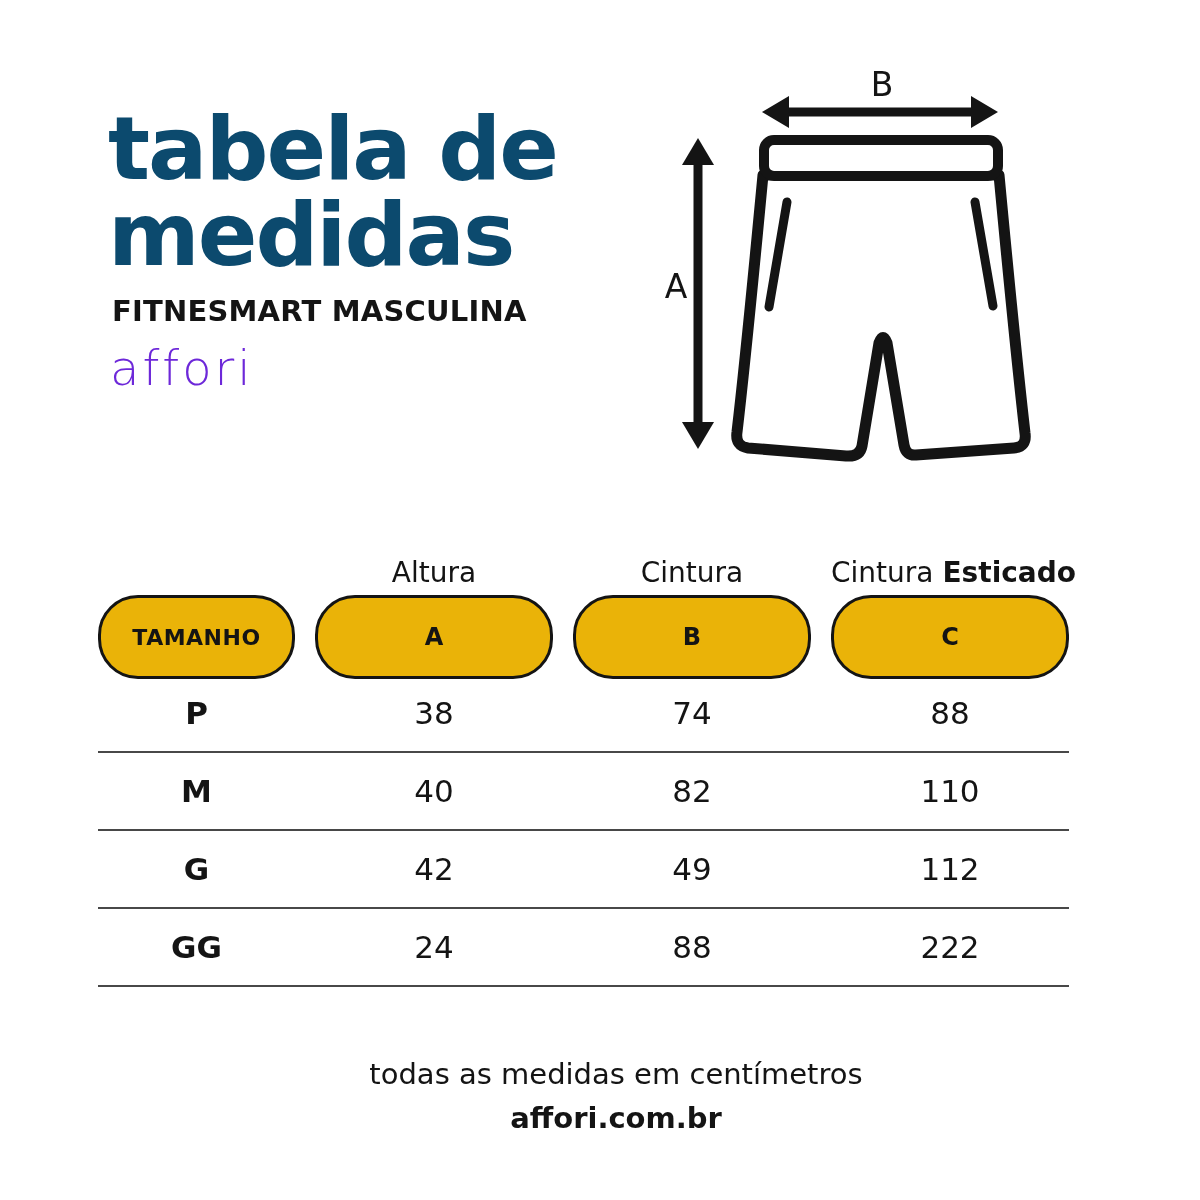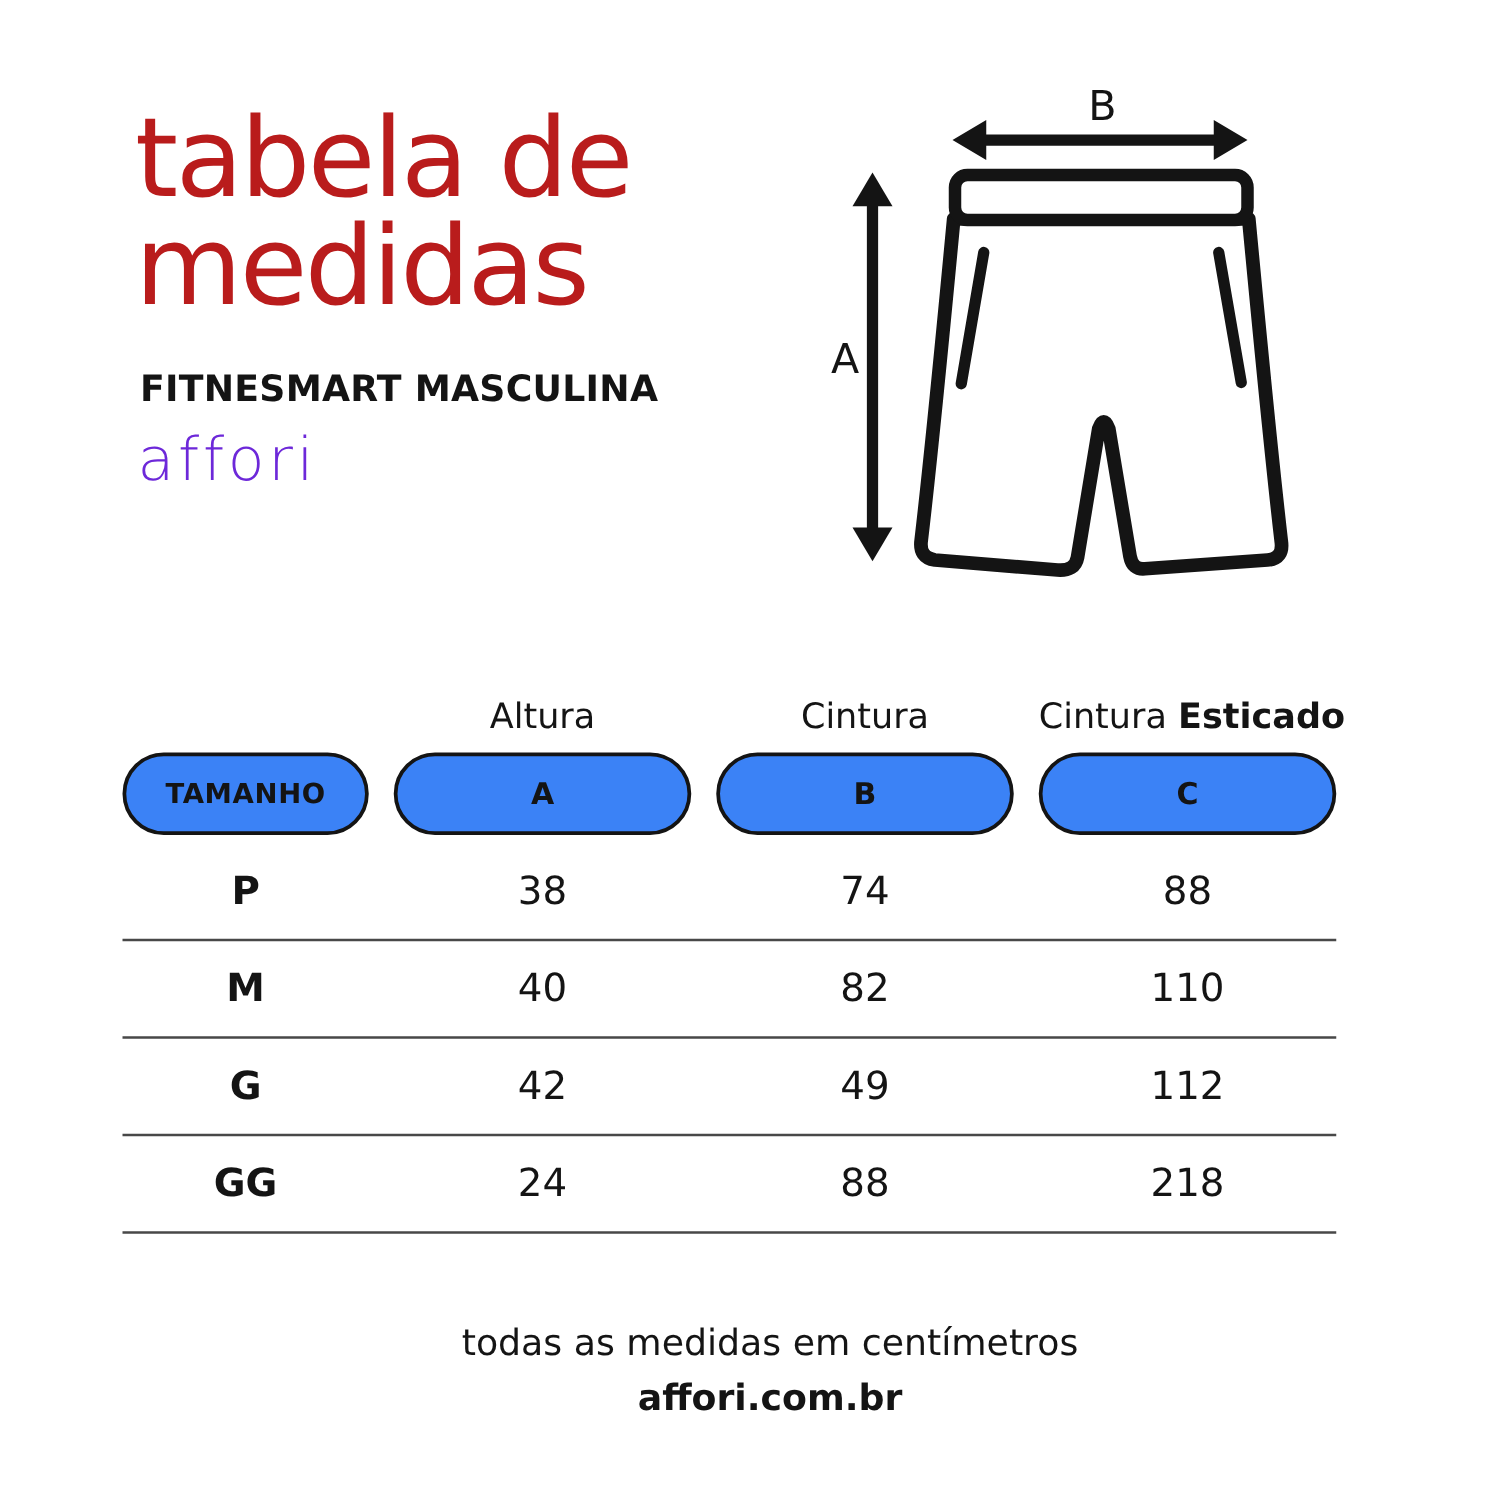--- a/index.html
+++ b/index.html
@@ -11,26 +11,26 @@
     background: #ffffff;
     color: #141414;
     font-family: "DejaVu Sans", "Liberation Sans", sans-serif;
     overflow: hidden;
   }
 
   
   .title {
     position: absolute;
     left: 108px;
-    top: 84px;
+    top: 106px;
     font-size: 88px;
-    font-weight: 400;
+    font-weight: 700;
     line-height: 0.98;
     letter-spacing: -2px;
-    color: #b91c1c;
+    color: #0c4a6e;
   }
   .subtitle {
     position: absolute;
     left: 112px;
     top: 294px;
     font-size: 29px;
     font-weight: 700;
     letter-spacing: 0.2px;
   }
   .brand {
@@ -74,24 +74,24 @@
   .col-label {
     font-size: 28px;
     padding-bottom: 6px;
     white-space: nowrap;
   }
   .col-label .col-bold { font-weight: 700; }
   .col-label .col-bold:not(:empty) { margin-left: 9px; }
 
   .pills-row { height: 80px; }
   .pill {
-    height: 66px;
+    height: 84px;
     border: 3px solid #141414;
     border-radius: 40px;
-    background: #3b82f6;
+    background: #eab308;
     display: flex;
     align-items: center;
     justify-content: center;
     font-weight: 700;
   }
   .pill-size { font-size: 22px; letter-spacing: 0.5px; }
   .pill-letter { font-size: 24px; }
 
   .data-row {
     height: 78px;
@@ -187,21 +187,21 @@
       <div class="size-cell">G</div>
       <div class="value-cell">42</div>
       <div class="value-cell">49</div>
       <div class="value-cell">112</div>
     </div>
 
     <div class="trow data-row">
       <div class="size-cell">GG</div>
       <div class="value-cell">24</div>
       <div class="value-cell">88</div>
-      <div class="value-cell">218</div>
+      <div class="value-cell">222</div>
     </div>
 
   </div>
 
   <div class="footer">
     <div class="footer-note">todas as medidas em centímetros</div>
     <div class="footer-site">affori.com.br</div>
   </div>
 
 </div>

